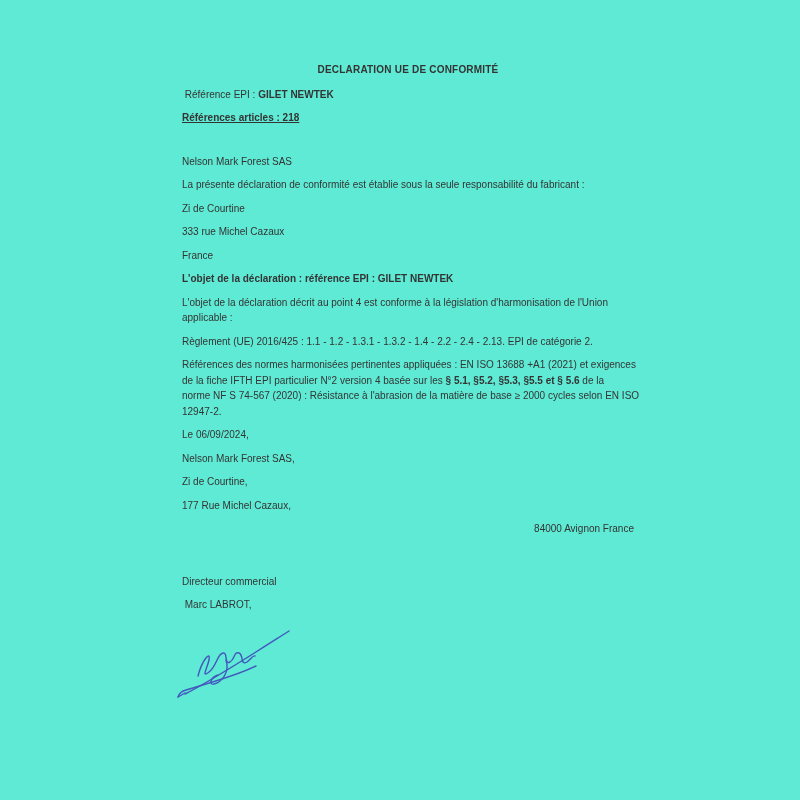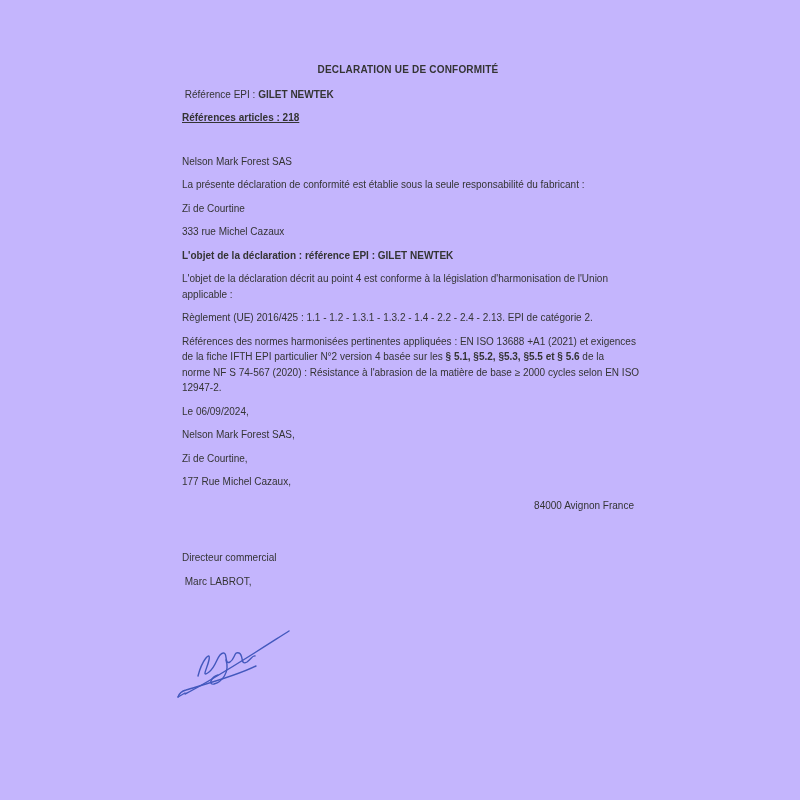--- a/index.html
+++ b/index.html
@@ -52,34 +52,35 @@
     fill: none;
     stroke: var(--sig-color, #4358bd);
     stroke-width: 1.4;
     stroke-linecap: round;
     stroke-linejoin: round;
   }
 </style>
 </head>
 <body>
 
-<div id="page" style="background: #c4b5fd;">
+<div id="page" style="background: #5eead4;">
   <div class="doc">
 
     <p class="title">DECLARATION UE DE CONFORMITÉ</p>
 
     <p><span> Référence EPI : </span><span class="bold">GILET NEWTEK</span></p>
 
     <p class="bold mb-articles">Références articles : 218</p>
 
     <p>Nelson Mark Forest SAS</p>
 
     <p>La présente déclaration de conformité est établie sous la seule responsabilité du fabricant :</p>
     <p>Zi de Courtine</p>
     <p>333 rue Michel Cazaux</p>
+    <p>France</p>
 
     <p class="bold">L'objet de la déclaration : référence EPI : GILET NEWTEK</p>
 
     <p>L'objet de la déclaration décrit au point 4 est conforme à la législation d'harmonisation de l'Union
 applicable :</p>
 
     <p>Règlement (UE) 2016/425 : 1.1 - 1.2 - 1.3.1 - 1.3.2 - 1.4 - 2.2 - 2.4 - 2.13. EPI de catégorie 2.</p>
 
     <p><span>Références des normes harmonisées pertinentes appliquées : EN ISO 13688 +A1 (2021) et exigences
 de la fiche IFTH EPI particulier N°2 version 4 basée sur les </span><span class="bold">§ 5.1, §5.2, §5.3, §5.5 et § 5.6</span><span> de la

